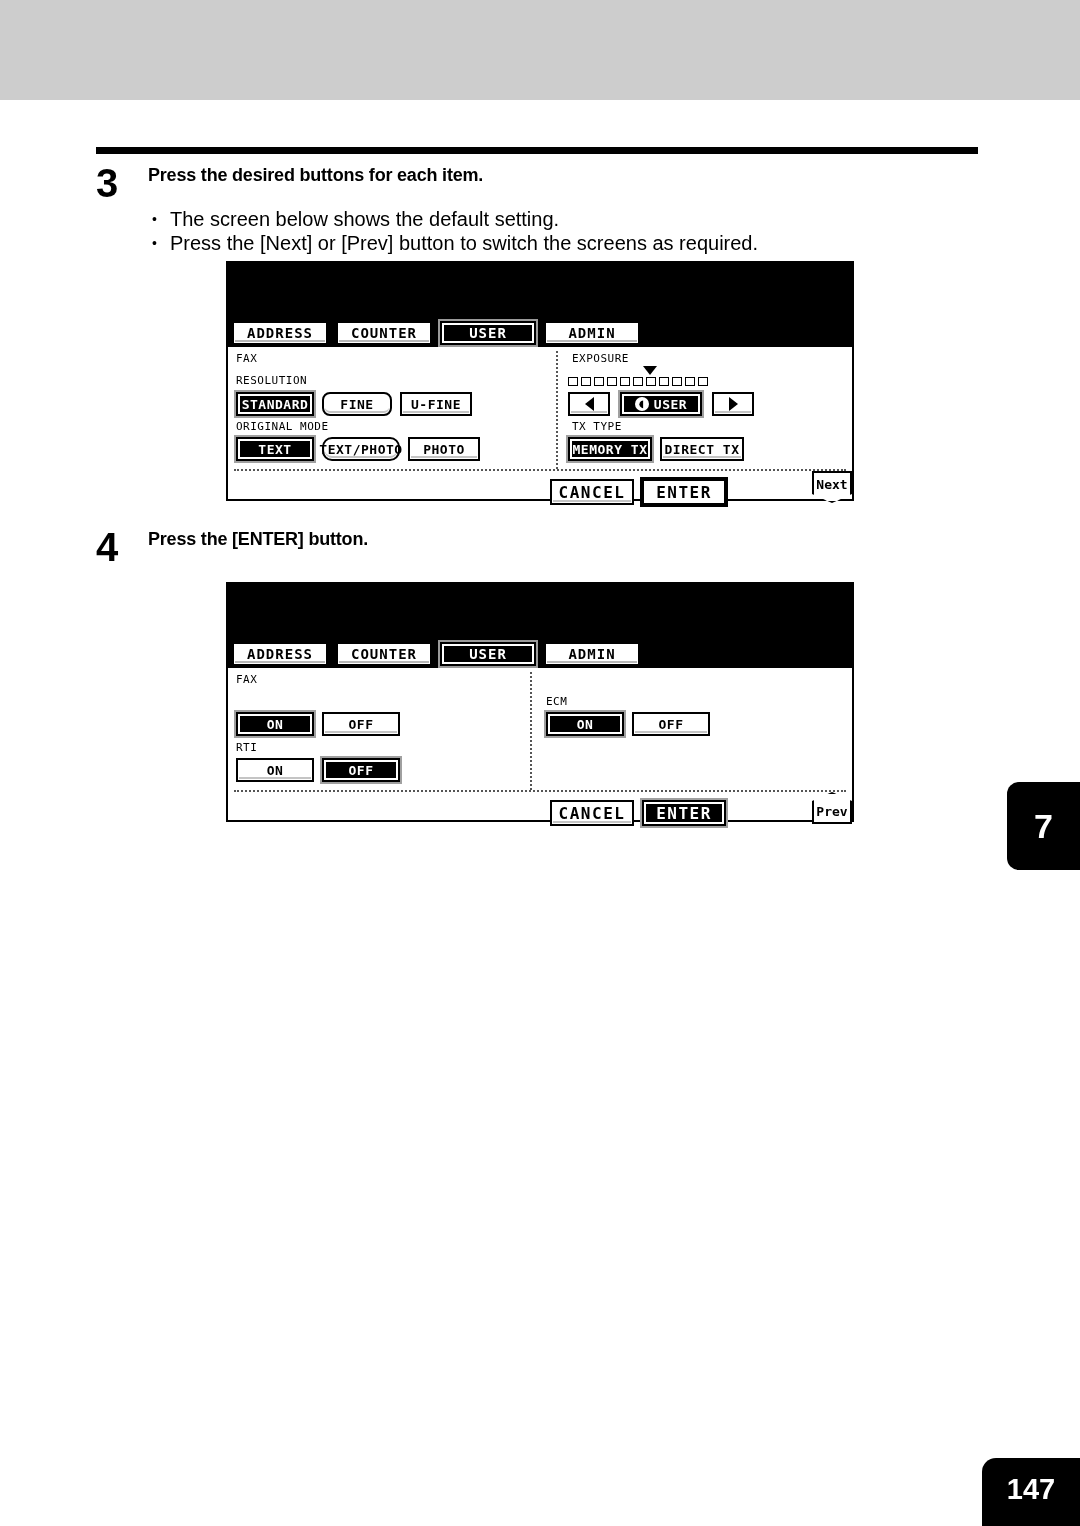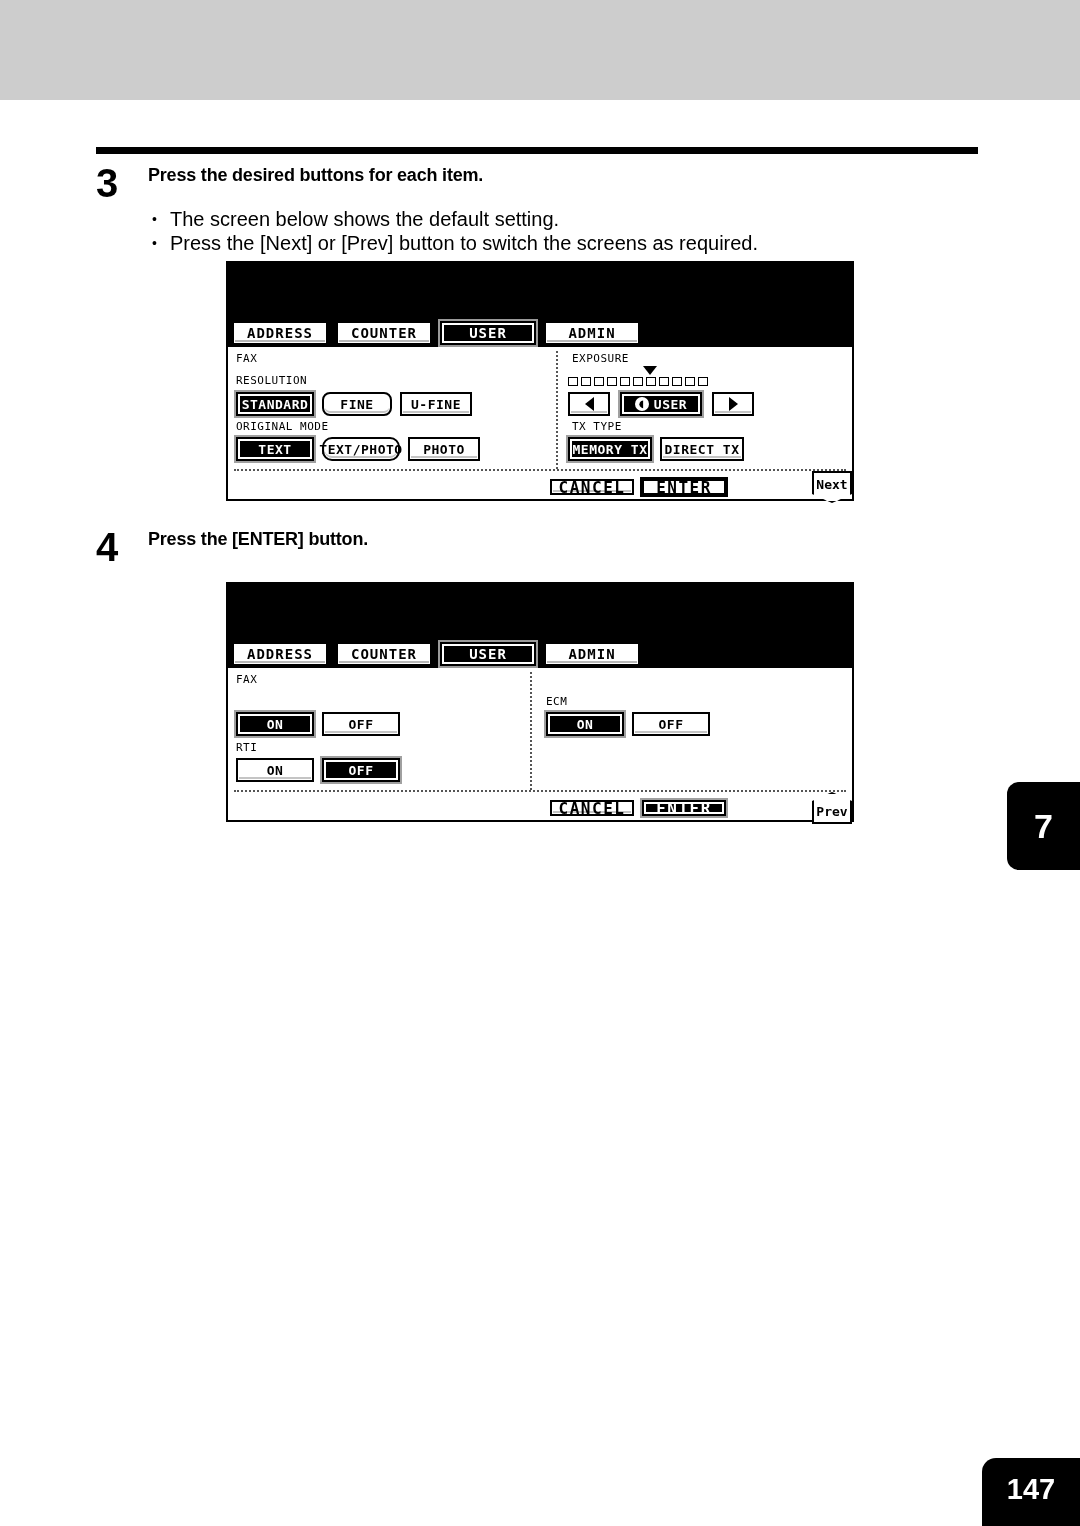--- a/index.html
+++ b/index.html
@@ -184,21 +184,21 @@
     box-shadow: inset 0 0 0 1px #fff, inset 0 -3px 0 0 #c4c4c4;
     font-family: "DejaVu Sans Mono", monospace;
     white-space: nowrap;
   }
   .btn.sel {
     background: #000000;
     color: #fff;
     box-shadow: inset 0 0 0 2px #fff, 0 0 0 2px #a0a0a0;
   }
   .btn.big {
-    height: 16px;
+    height: 26px;
     font-size: 16px;
     letter-spacing: 1.5px;
   }
 
   
   .exp-strip {
     position: absolute;
     display: flex;
     gap: 3px;
   }

